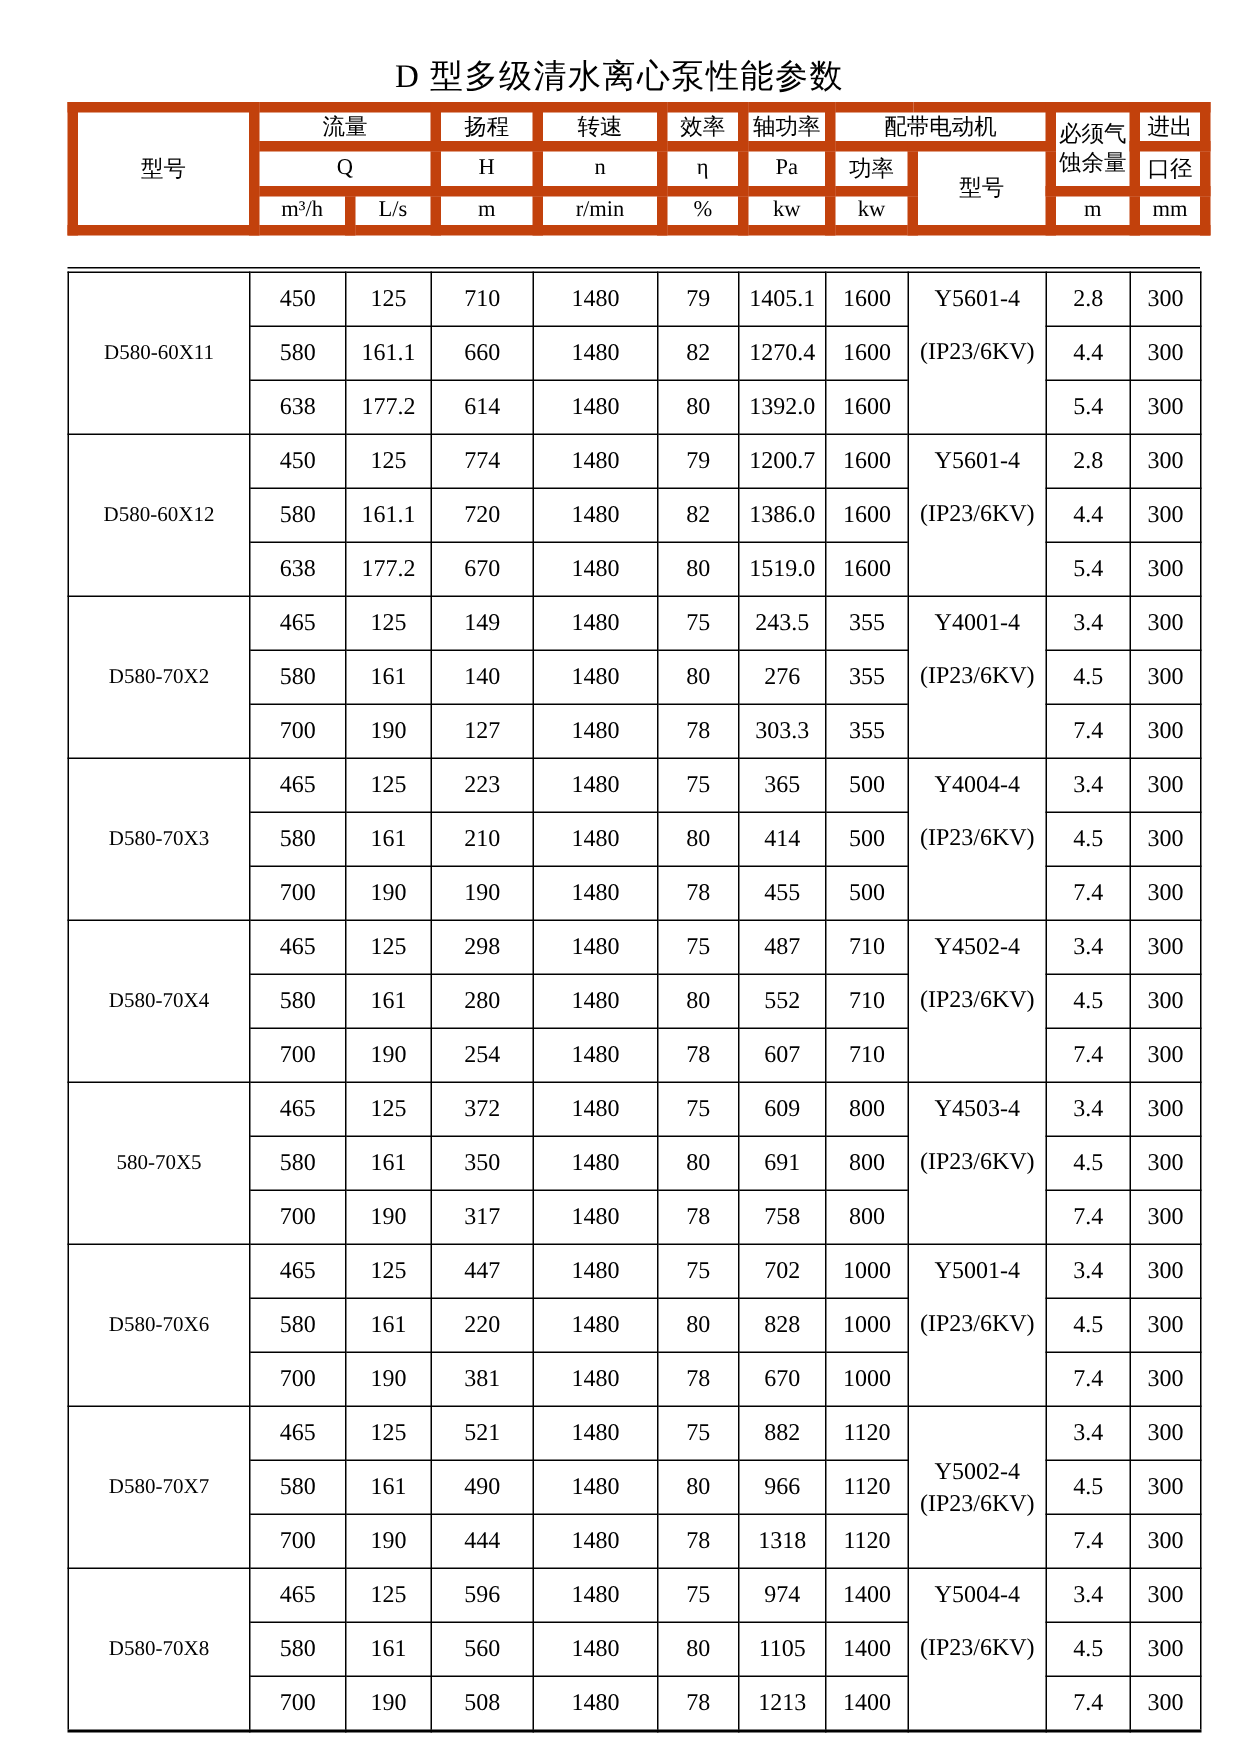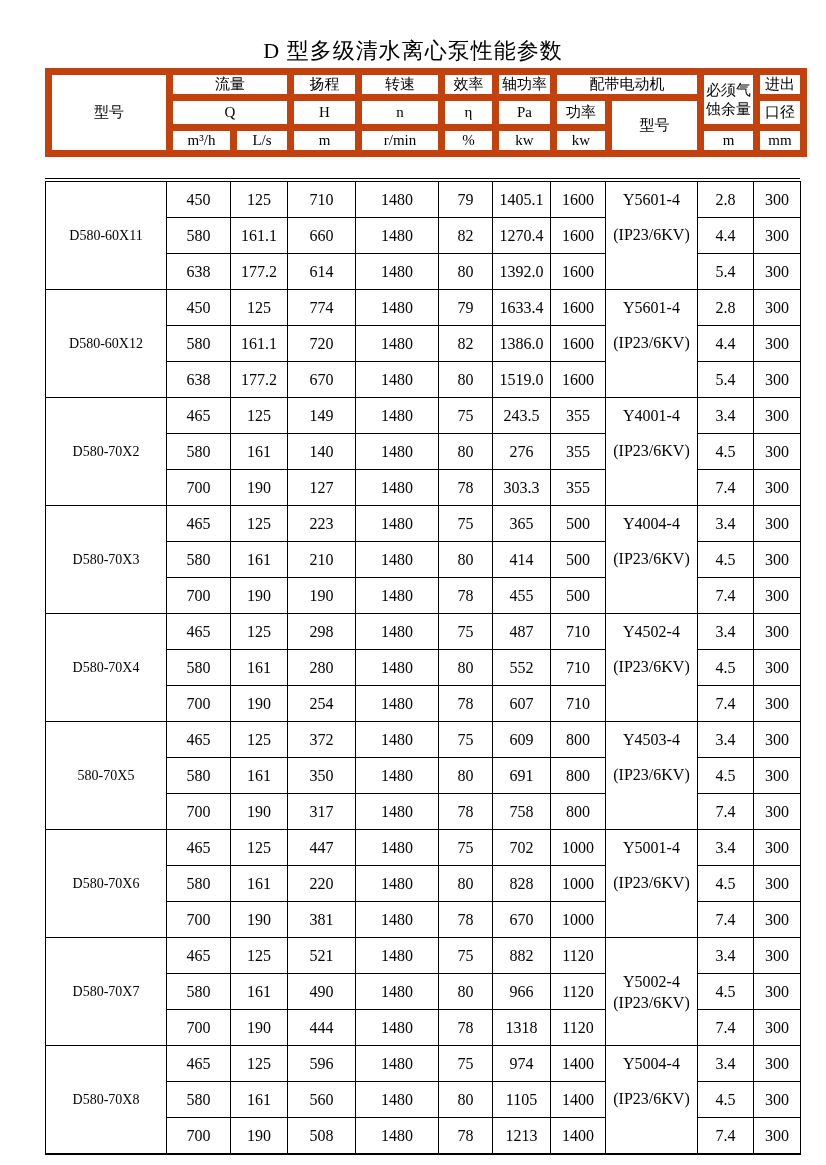--- a/index.html
+++ b/index.html
@@ -153,21 +153,21 @@
             <td>5.4</td>
             <td>300</td>
           </tr>
           <tr>
             <td class="model" rowspan="3">D580-60X12</td>
             <td>450</td>
             <td>125</td>
             <td>774</td>
             <td>1480</td>
             <td>79</td>
-            <td>1633.4</td>
+            <td>1200.7</td>
             <td>1600</td>
             <td class="motor motor-top" rowspan="3">
               <div class="ml">Y5601-4</div>
               <div class="ml">(IP23/6KV)</div>
             </td>
             <td>2.8</td>
             <td>300</td>
           </tr>
           <tr>
             <td>580</td>

